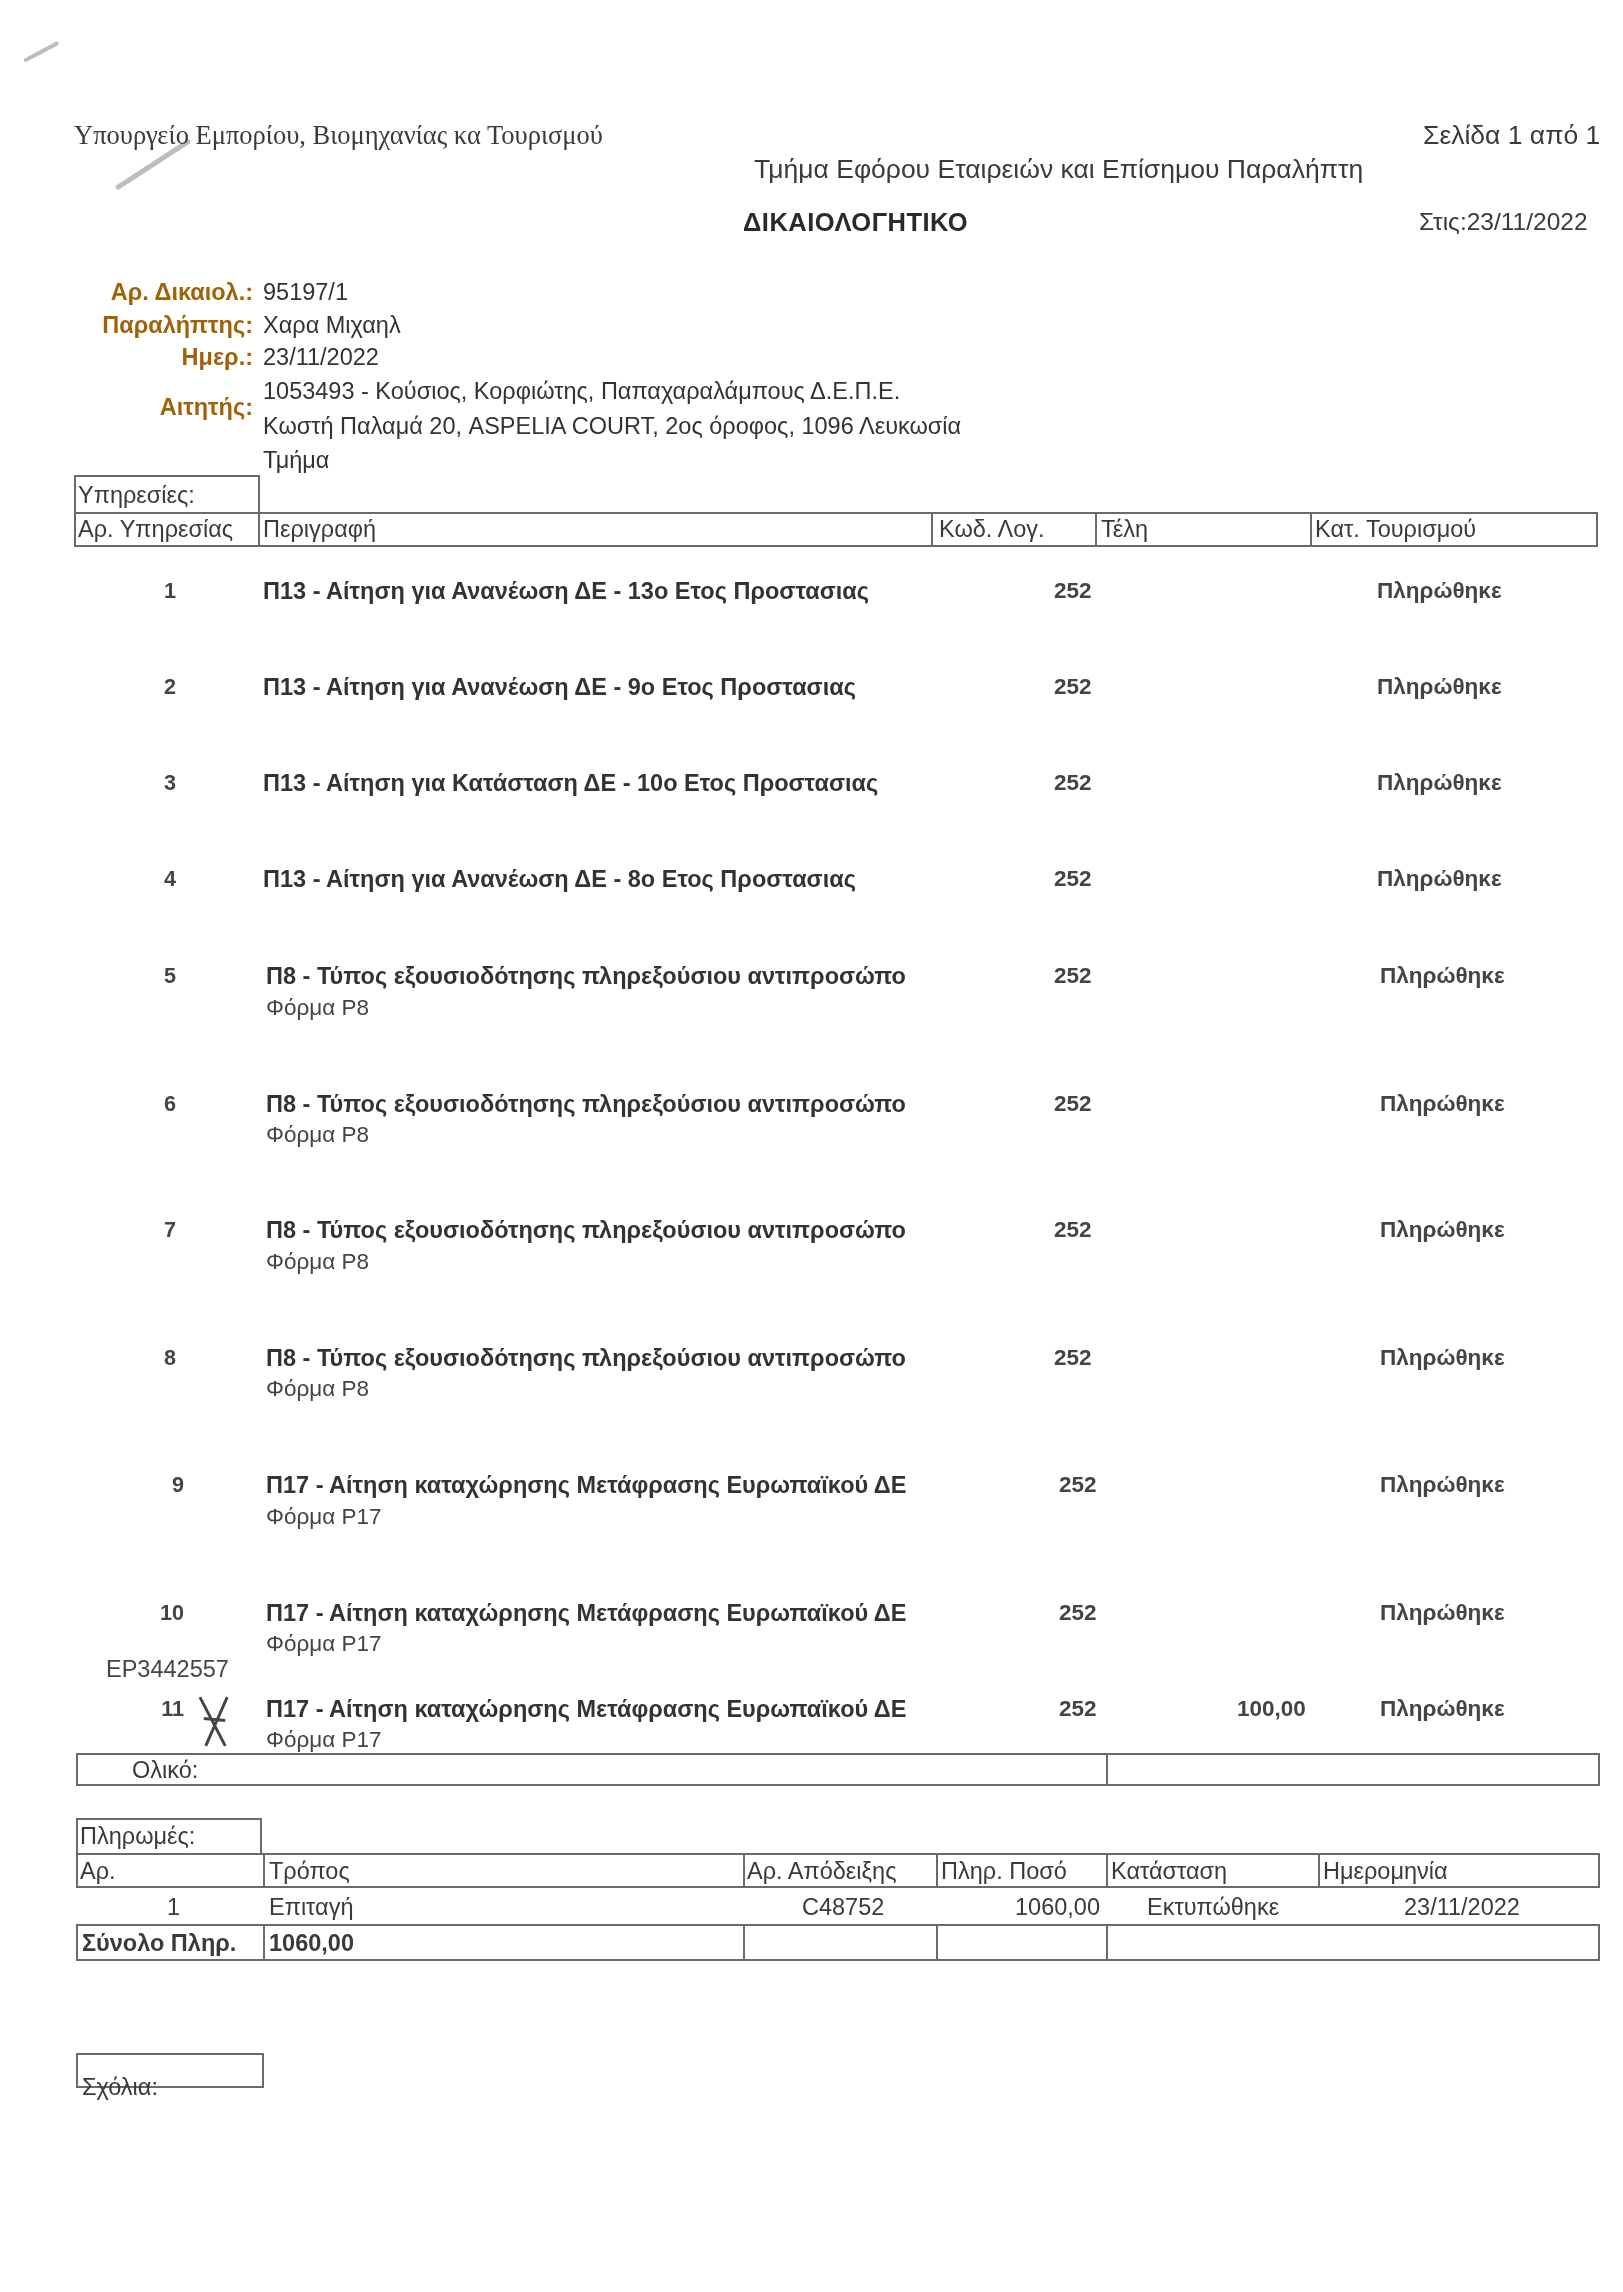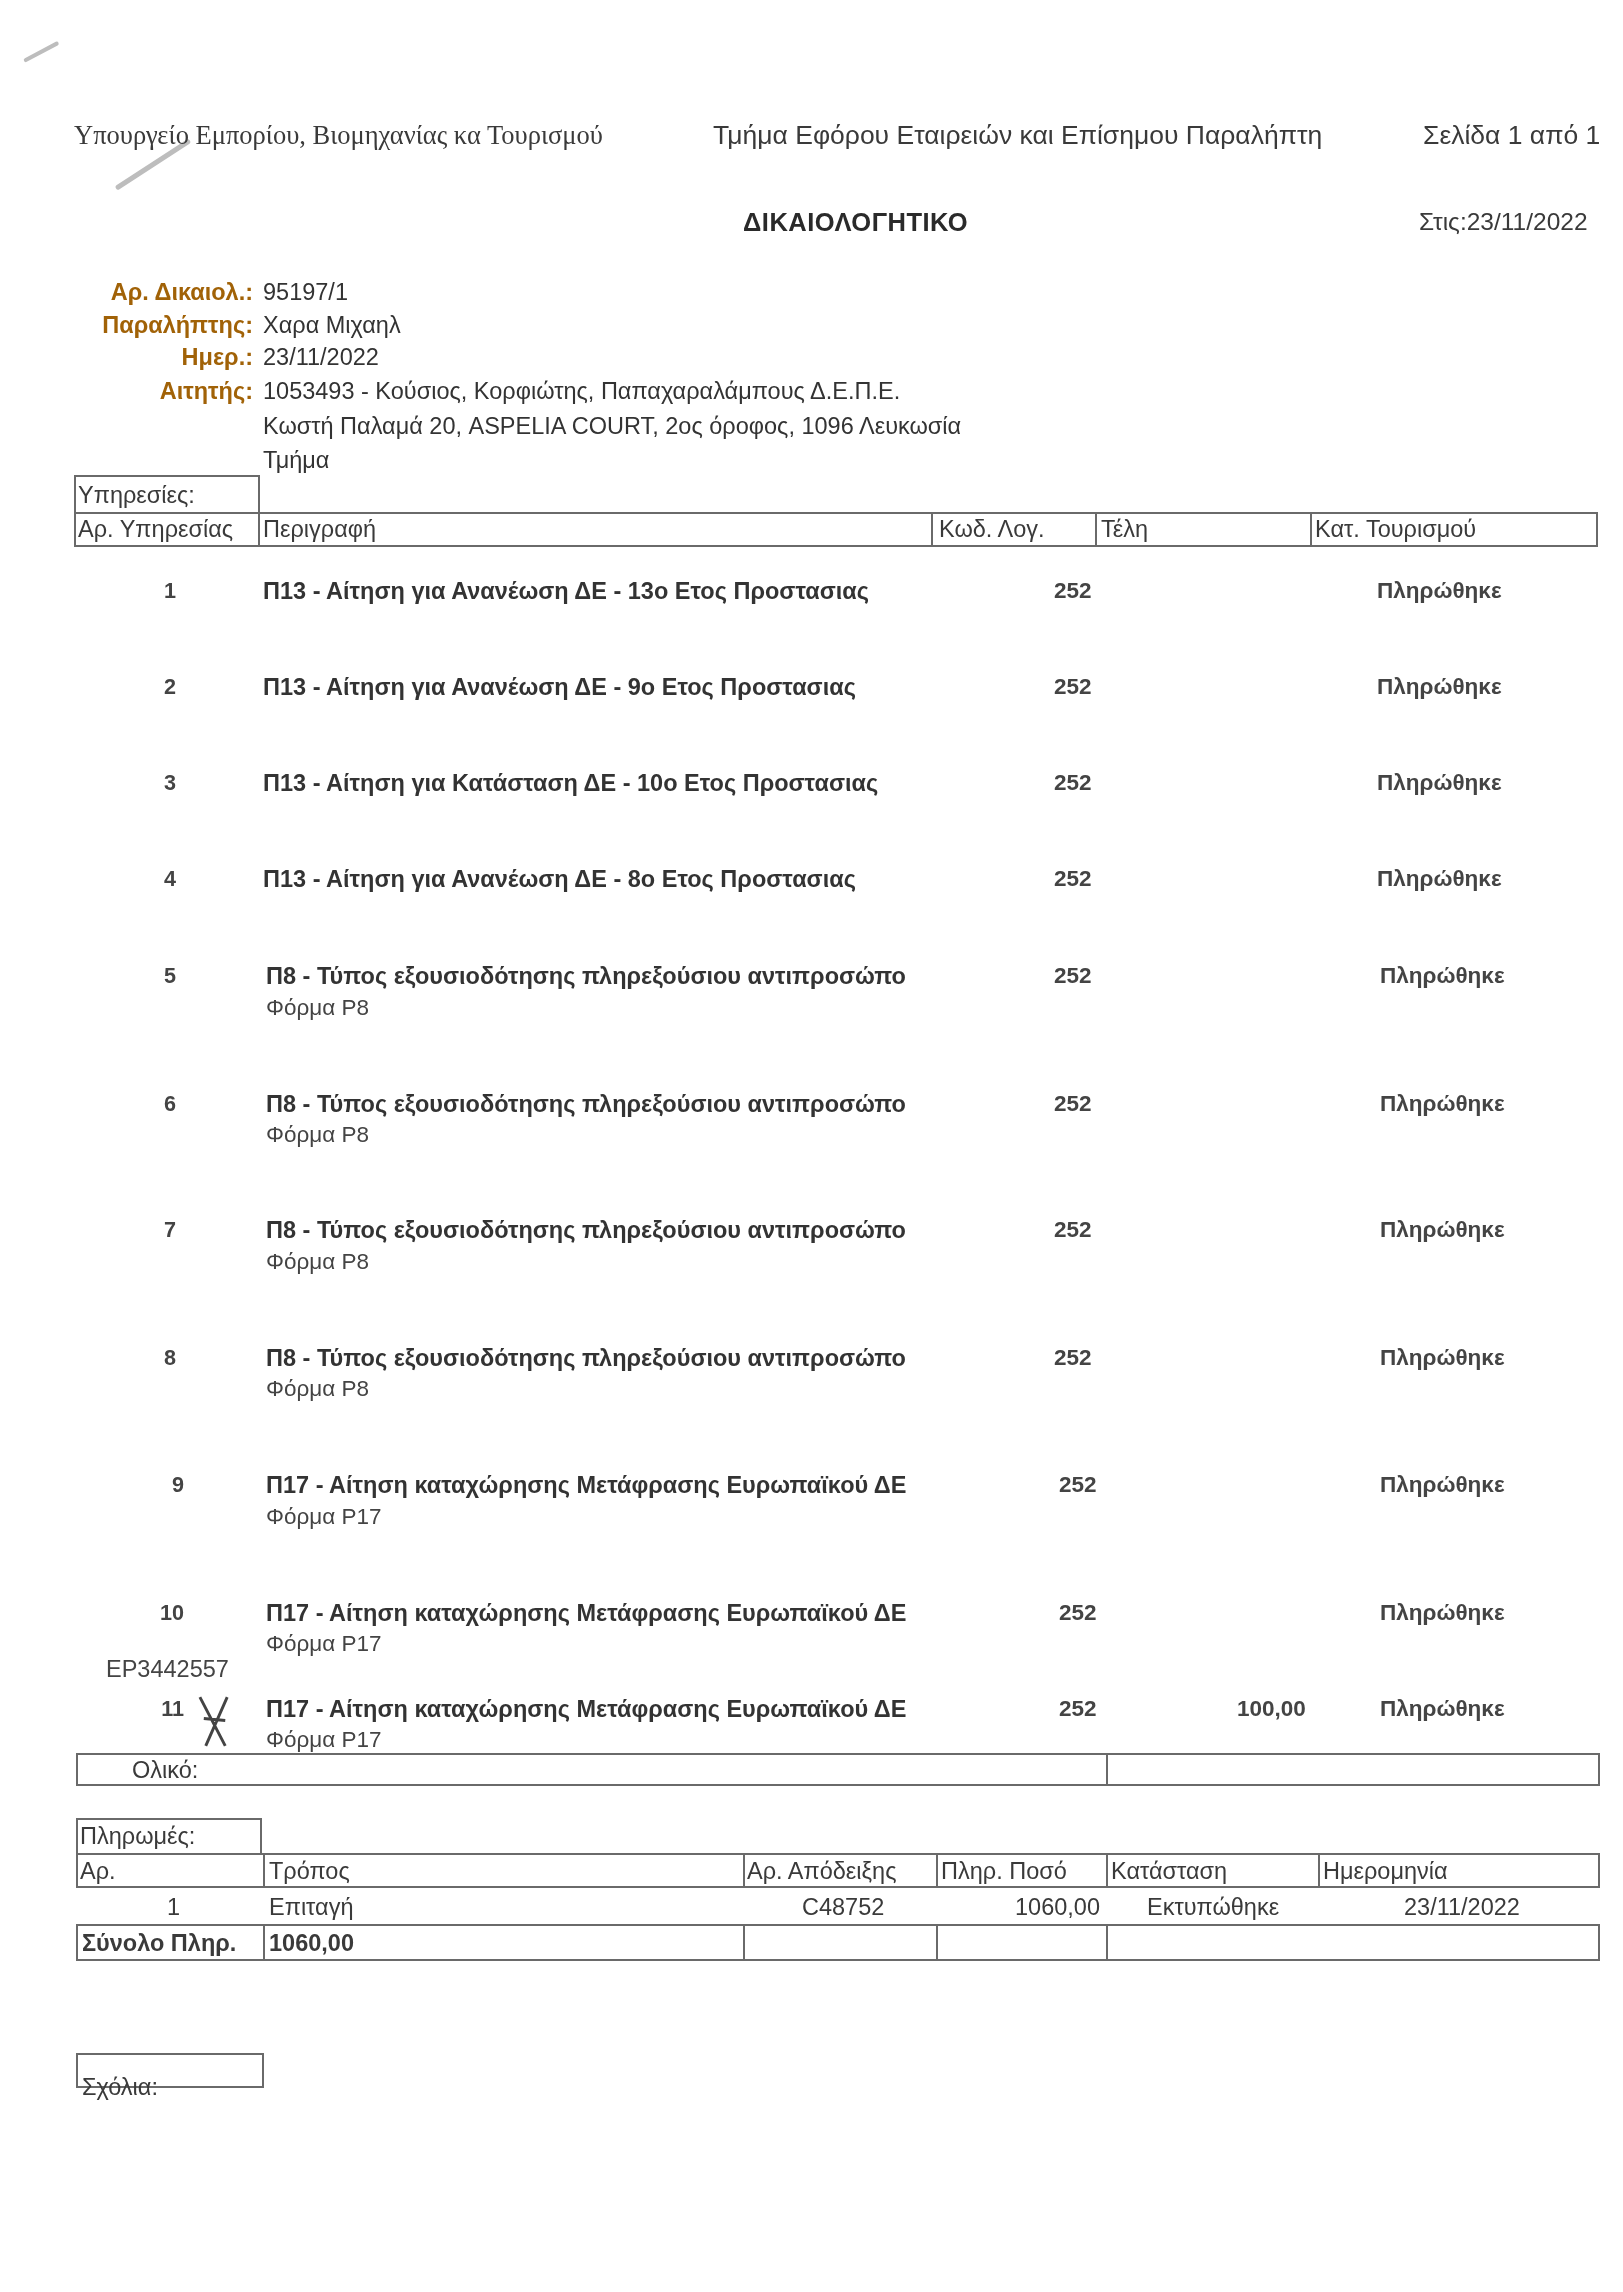--- a/index.html
+++ b/index.html
@@ -22,32 +22,32 @@
   .pcell { position: absolute; font-size: 23.5px; color: #3a3a3a; white-space: nowrap; }
   .scribble { position: absolute; background: #bdbdbd; border-radius: 2.9px; transform-origin: left center; }
 </style>
 </head>
 <body>
 
 <div class="scribble" style="left:23.5px;top:59px;width:39px;height:3.9px;transform:rotate(-28deg);"></div>
 <div class="scribble" style="left:116px;top:186px;width:88px;height:4.9px;transform:rotate(-33deg);"></div>
 
 <div class="abs hdr" style="left:74px;font-family:Liberation Serif, serif;">Υπουργείο Εμπορίου, Βιομηχανίας κα Τουρισμού</div>
-<div class="abs hdr" style="left:713px;">Τμήμα Εφόρου Εταιρειών και Επίσημου Παραλήπτη</div>
+<div class="abs hdr" style="left:754px;margin-top:34px;">Τμήμα Εφόρου Εταιρειών και Επίσημου Παραλήπτη</div>
 <div class="abs hdr" style="left:1423px;">Σελίδα 1 από 1</div>
 <div class="abs title">ΔΙΚΑΙΟΛΟΓΗΤΙΚΟ</div>
 <div class="abs date-top">Στις:23/11/2022</div>
 
 <div class="abs meta-label" style="top:279px;">Αρ. Δικαιολ.:</div>
 <div class="abs meta-val" style="top:279px;">95197/1</div>
 <div class="abs meta-label" style="top:312px;">Παραλήπτης:</div>
 <div class="abs meta-val" style="top:312px;">Χαρα Μιχαηλ</div>
 <div class="abs meta-label" style="top:344px;">Ημερ.:</div>
 <div class="abs meta-val" style="top:344px;">23/11/2022</div>
-<div class="abs meta-label" style="top:378px;">Αιτητής:</div>
+<div class="abs meta-label" style="top:394px;">Αιτητής:</div>
 <div class="abs meta-val" style="top:378px;">1053493 - Κούσιος, Κορφιώτης, Παπαχαραλάμπους Δ.Ε.Π.Ε.</div>
 <div class="abs meta-val" style="top:413px;">Κωστή Παλαμά 20, ASPELIA COURT, 2ος όροφος, 1096 Λευκωσία</div>
 <div class="abs meta-val" style="top:447px;">Τμήμα</div>
 
 <div class="box" style="left:74px;top:475px;width:186px;height:39px;"></div>
 <div class="hcell" style="left:78px;top:482px;">Υπηρεσίες:</div>
 <div class="box" style="left:74px;top:512px;width:1524px;height:35px;"></div>
 <div class="vline" style="left:258px;top:512px;height:35px;"></div>
 <div class="vline" style="left:931px;top:512px;height:35px;"></div>
 <div class="vline" style="left:1095px;top:512px;height:35px;"></div>

